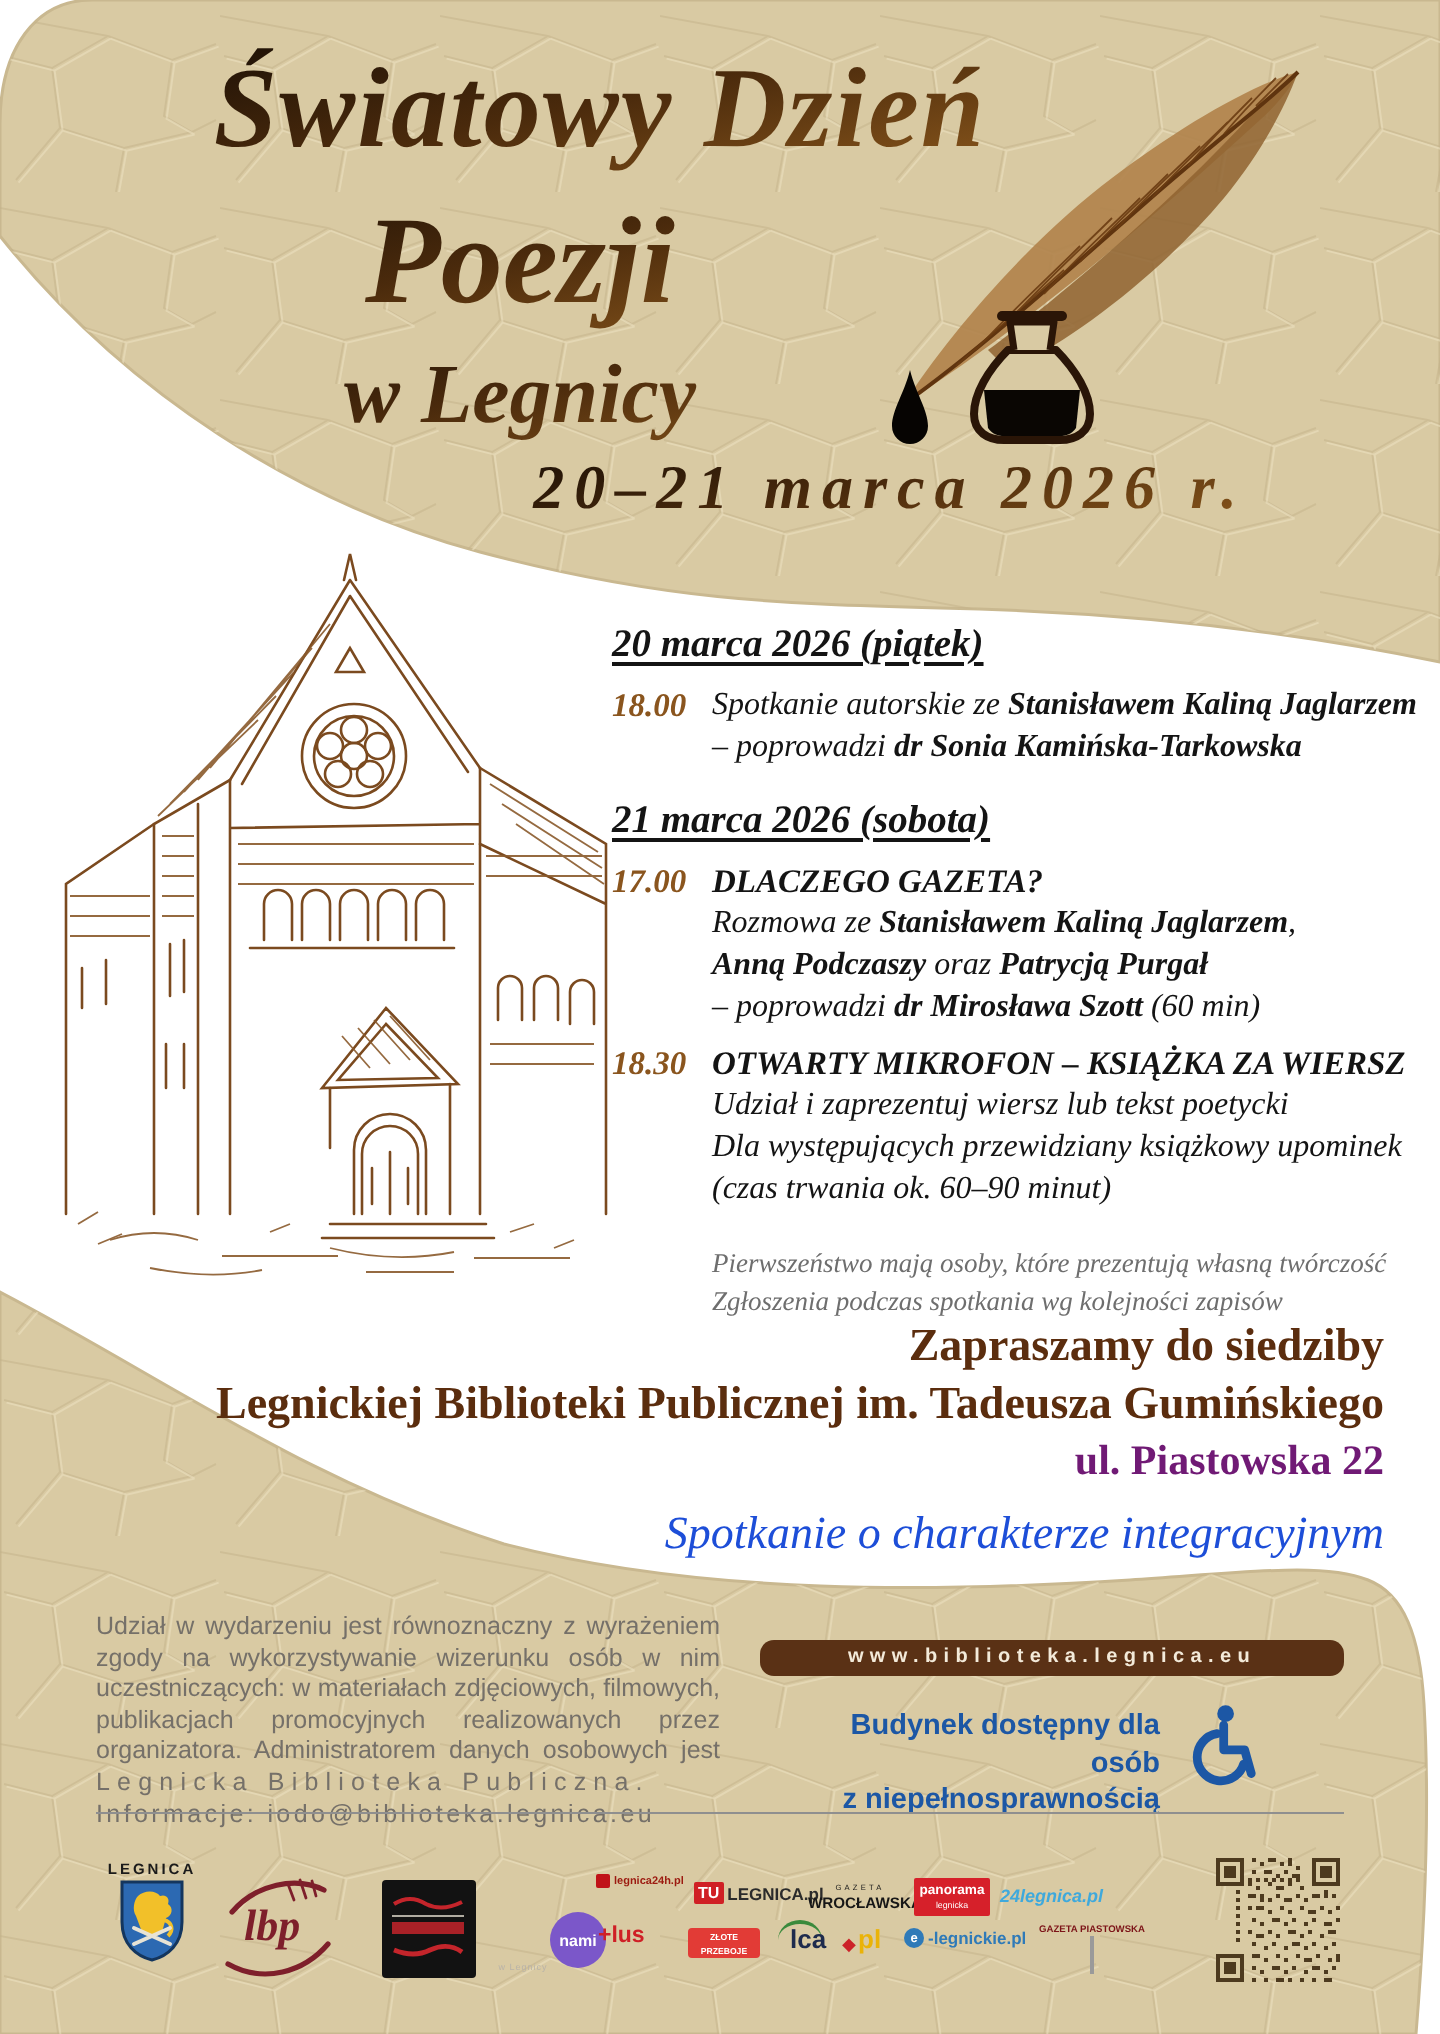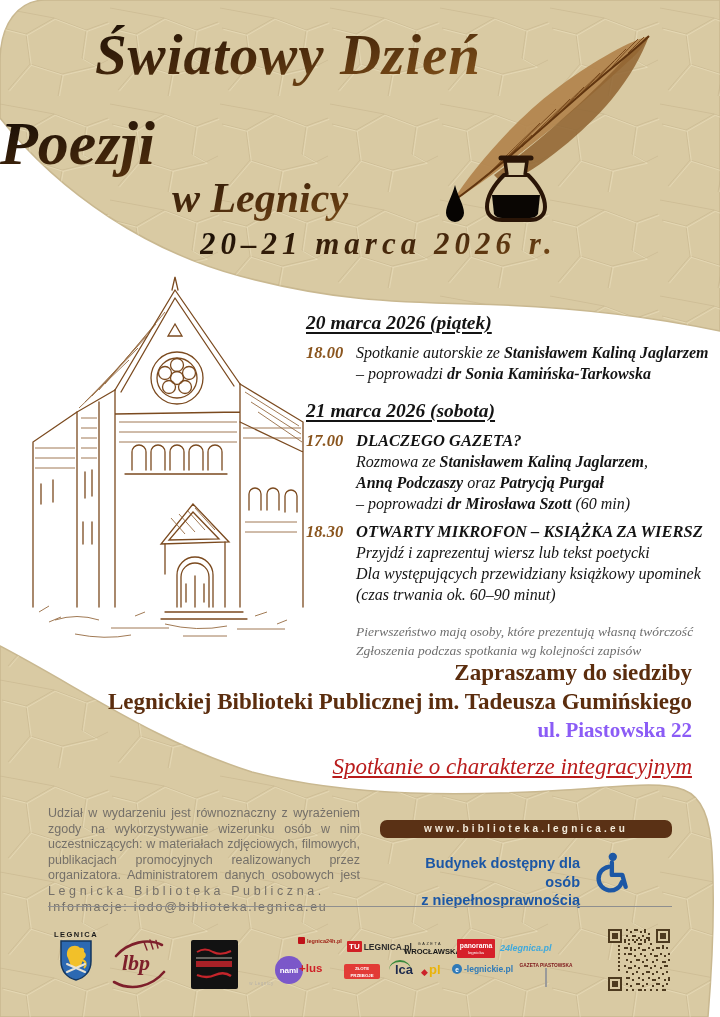--- a/index.html
+++ b/index.html
@@ -7,46 +7,46 @@
        font-family:"Liberation Serif","DejaVu Serif",serif;}
   #bg{position:absolute;inset:0;z-index:0;}
   .abs{position:absolute;z-index:2;}
   
   .grd{color:#4a2a0c;}
   @supports(-webkit-background-clip:text){
     .grd{background-image:linear-gradient(168deg,#1c1006 10%,#4a2a0c 48%,#8a571c 90%);
          -webkit-background-clip:text;background-clip:text;color:transparent;}
   }
   .t1{top:22px;left:0;width:576px;text-align:center;font-style:italic;font-weight:700;
-      font-size:57px;line-height:66px;letter-spacing:1px;}
-  .t2{top:94px;left:0;width:520px;text-align:left;font-style:italic;font-weight:700;
-      font-size:62px;line-height:74px;margin-top:12px;}
+      font-size:57px;line-height:66px;letter-spacing:1px;padding-left:12px;}
+  .t2{top:94px;left:0;width:520px;text-align:center;font-style:italic;font-weight:700;
+      font-size:62px;line-height:74px;}
   .t3{top:172px;left:0;width:520px;text-align:center;font-style:italic;font-weight:700;
       font-size:42px;line-height:52px;}
-  .date{top:226px;left:200px;right:30px;text-align:left;font-style:italic;font-weight:700;
+  .date{top:226px;left:200px;right:30px;text-align:center;font-style:italic;font-weight:700;
         font-size:31px;letter-spacing:5px;}
   
   #program{left:306px;top:311px;width:400px;color:#141414;}
   .dayhead{font-style:italic;font-weight:700;font-size:19.5px;line-height:24px;
            text-decoration:underline;text-decoration-thickness:2px;text-underline-offset:3px;}
   .event{display:flex;margin-top:7px;}
   .etime{width:50px;flex:none;font-style:italic;font-weight:700;font-size:16.5px;
          color:#8a551e;line-height:21px;}
   .ebody{flex:1;}
   .etitle{font-style:italic;font-weight:700;font-size:16.5px;line-height:21px;white-space:nowrap;}
   .eline{font-style:italic;font-size:16px;line-height:21px;white-space:nowrap;}
   .eline .b{font-weight:700;}
   .notes{margin-top:17px;margin-left:50px;color:#6e6e6e;}
   .note{font-style:italic;font-size:13.5px;line-height:19px;white-space:nowrap;}
   .gap1{margin-top:15px;}
   
   #invite{top:658px;left:28px;right:28px;text-align:right;}
   .inv1,.inv2{font-weight:700;font-size:23px;line-height:29px;color:#5b2d0e;}
-  .addr{font-weight:700;font-size:21px;line-height:27px;color:#8b5cf6;margin-top:1px;}
-  .invnote{font-style:italic;font-size:23px;line-height:31px;color:#b91c1c;margin-top:7px;text-decoration:underline;}
+  .addr{font-weight:700;font-size:21px;line-height:27px;color:#701a75;margin-top:1px;}
+  .invnote{font-style:italic;font-size:23px;line-height:31px;color:#1d4ed8;margin-top:7px;}
   
   .sans{font-family:"Liberation Sans","DejaVu Sans",sans-serif;}
   #legal{left:48px;top:794px;width:312px;color:#757069;font-size:12.5px;line-height:15.6px;
          text-align:justify;}
   #legal .just{text-align-last:justify;margin-top:12px;}
   .legal-org{letter-spacing:3.6px;white-space:nowrap;}
   .legal-info{letter-spacing:1.7px;white-space:nowrap;}
   #sitebar{left:380px;top:820px;width:292px;height:18px;background:#5a3115;border-radius:7px;
            color:#f3ead9;font-weight:700;font-size:10px;letter-spacing:3.2px;line-height:18px;
            text-align:center;}
@@ -215,21 +215,21 @@
       <div class="eline"><span>Rozmowa ze </span><span class="b">Stanisławem Kaliną Jaglarzem</span><span>,</span></div>
       <div class="eline"><span class="b">Anną Podczaszy</span><span> oraz </span><span class="b">Patrycją Purgał</span></div>
       <div class="eline"><span>– poprowadzi </span><span class="b">dr Mirosława Szott</span><span> (60 min)</span></div>
     </div>
   </div>
 
   <div class="event">
     <span class="etime">18.30</span>
     <div class="ebody">
       <div class="etitle">OTWARTY MIKROFON – KSIĄŻKA ZA WIERSZ</div>
-      <div class="eline"><span>Przyjdź i zaprezentuj wiersz lub tekst poetycki</span></div>
+      <div class="eline"><span>Udział i zaprezentuj wiersz lub tekst poetycki</span></div>
       <div class="eline"><span>Dla występujących przewidziany książkowy upominek</span></div>
       <div class="eline"><span>(czas trwania ok. 60–90 minut)</span></div>
     </div>
   </div>
 
   <div class="notes">
     <div class="note">Pierwszeństwo mają osoby, które prezentują własną twórczość</div>
     <div class="note">Zgłoszenia podczas spotkania wg kolejności zapisów</div>
   </div>
 </div>

